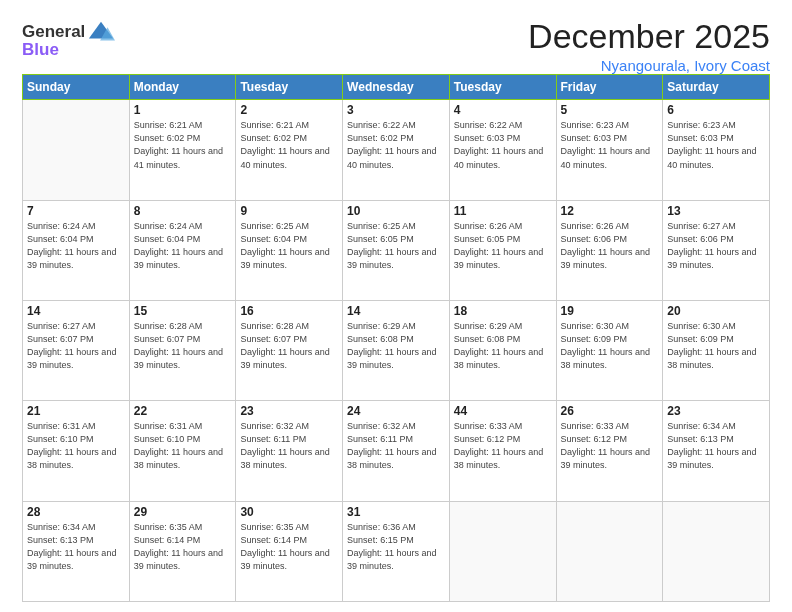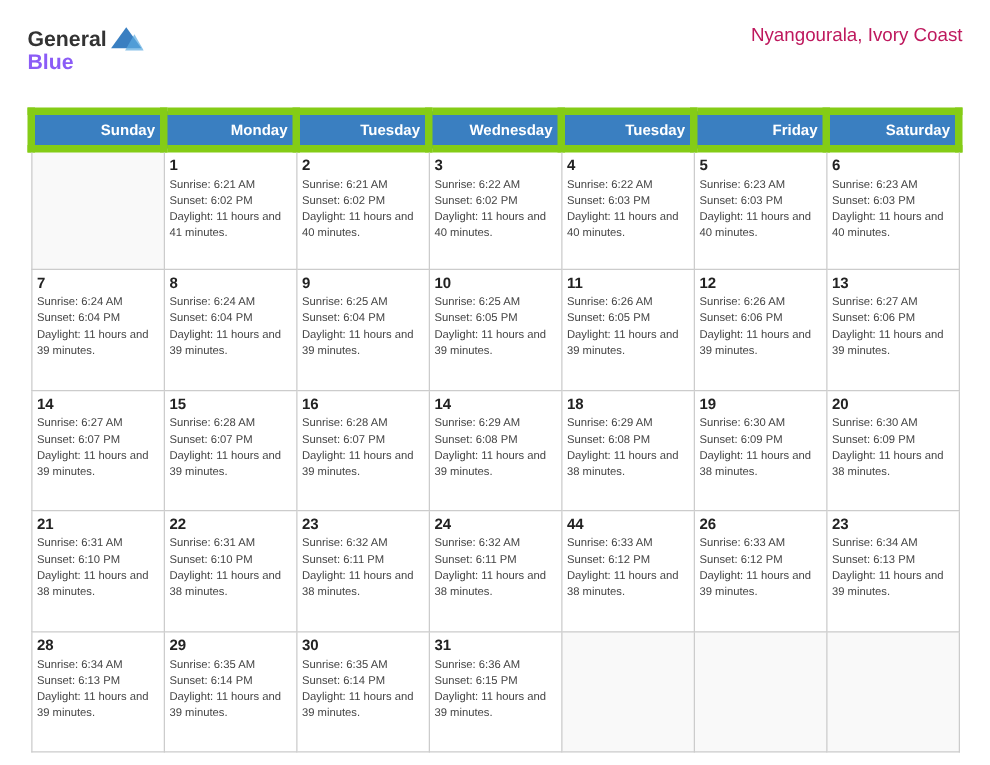--- a/index.html
+++ b/index.html
@@ -14,21 +14,21 @@
       width: 792px;
       height: 612px;
       padding: 18px 22px 10px 22px;
       display: flex;
       flex-direction: column;
     }
     .header {
       display: flex;
       justify-content: space-between;
       align-items: flex-start;
-      margin-bottom: 26px;
+      margin-bottom: 0;
     }
     .logo {
       display: flex;
       align-items: center;
       gap: 0px;
     }
     .logo-text-general {
       font-size: 17px;
       font-weight: bold;
       color: #333;
@@ -47,38 +47,38 @@
       text-align: right;
     }
     .month-title {
       font-size: 34px;
       font-weight: 300;
       color: #222;
       line-height: 1.1;
     }
     .subtitle {
       font-size: 15px;
-      color: #be185d;
+      color: #3b82f6;
       margin-top: 2px;
     }
     .calendar {
       flex: 1;
       border: 1px solid #ccc;
       border-collapse: collapse;
       width: 100%;
       table-layout: fixed;
     }
     .calendar th {
       background: #3a7fc1;
       color: #fff;
       font-size: 12px;
       font-weight: bold;
       padding: 5px 4px;
-      text-align: right;
-      border: 6px solid #84cc16;
+      text-align: left;
+      border: 1px solid #84cc16;
     }
     .calendar td {
       border: 1px solid #ccc;
       vertical-align: top;
       padding: 3px 4px;
       font-size: 9.5px;
       color: #333;
       background: #fff;
       height: 82px;
     }
@@ -109,20 +109,21 @@
           <span class="logo-text-general">General</span>
           <svg class="logo-icon" viewBox="0 0 30 30">
             <polygon points="15,4 28,22 2,22" fill="#3a7fc1"></polygon>
             <polygon points="22,10 30,24 14,24" fill="#5aaae0" opacity="0.7"></polygon>
           </svg>
         </div>
         <span class="logo-text-blue" style="margin-top:-6px;margin-left:0;">Blue</span>
       </div>
     </div>
     <div class="title-block">
+      <div class="month-title">December 2025</div>
       <div class="subtitle">Nyangourala, Ivory Coast</div>
     </div>
   </div>
 
   <table class="calendar">
     <thead>
       <tr>
         <th>Sunday</th>
         <th>Monday</th>
         <th>Tuesday</th>

